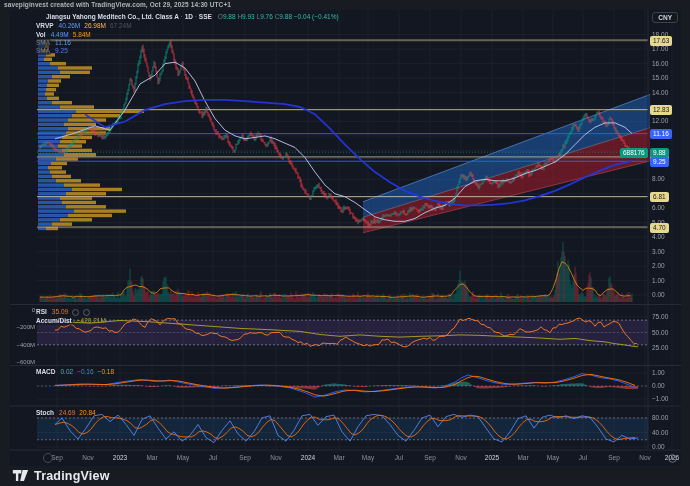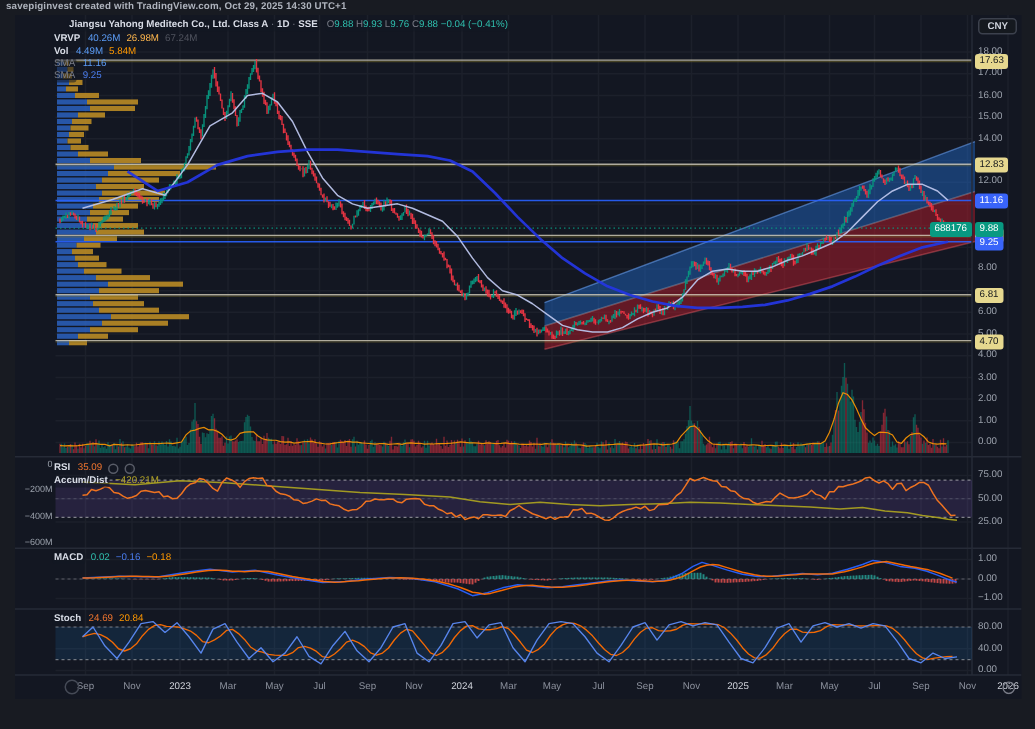--- a/index.html
+++ b/index.html
@@ -642,14 +642,21 @@
 
     <div class="cny">CNY</div>
 
     <div class="tl-circle"></div>
     <svg class="clock" width="9" height="9" viewBox="0 0 9 9">
       <circle cx="4.5" cy="4.5" r="3.8" fill="none" stroke="#787b86" stroke-width="0.9"></circle>
       <path d="M4.5 2.6v2l1.4.9" fill="none" stroke="#787b86" stroke-width="0.9"></path>
     </svg>
   </div>
 
+  <div class="footer">
+    <svg width="17" height="15" viewBox="0 0 20 17">
+      <path d="M1 2h10v4.2H7.4V15H4.6V6.2H1z" fill="#e6e9f0"></path>
+      <path d="M12.4 2H19l-5 13h-4.4z" fill="#e6e9f0"></path>
+    </svg>
+    <span class="brand">TradingView</span>
+  </div>
 
 </div>
 
 </body></html>

